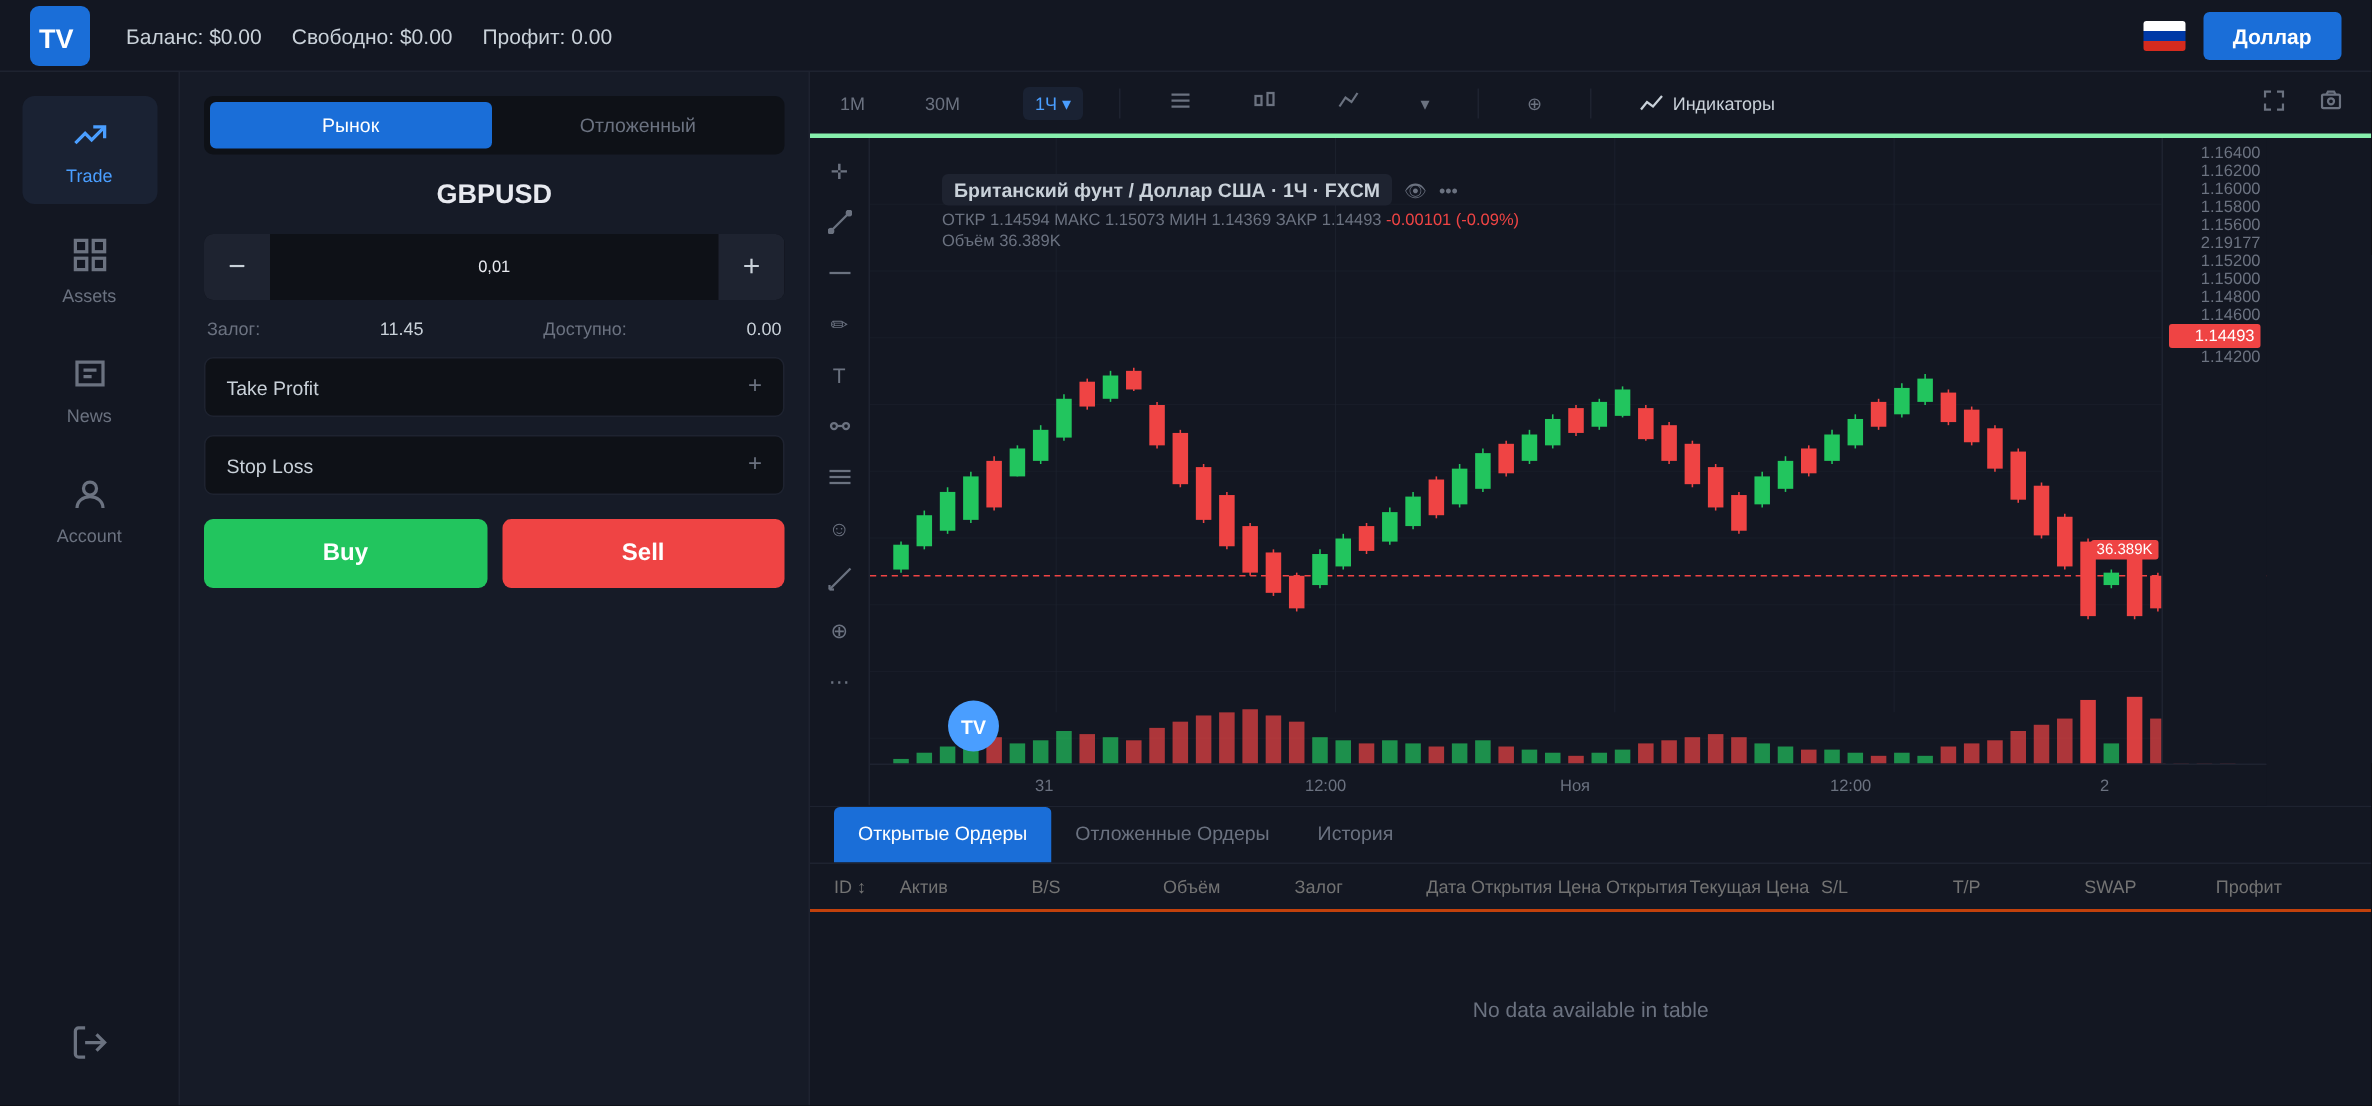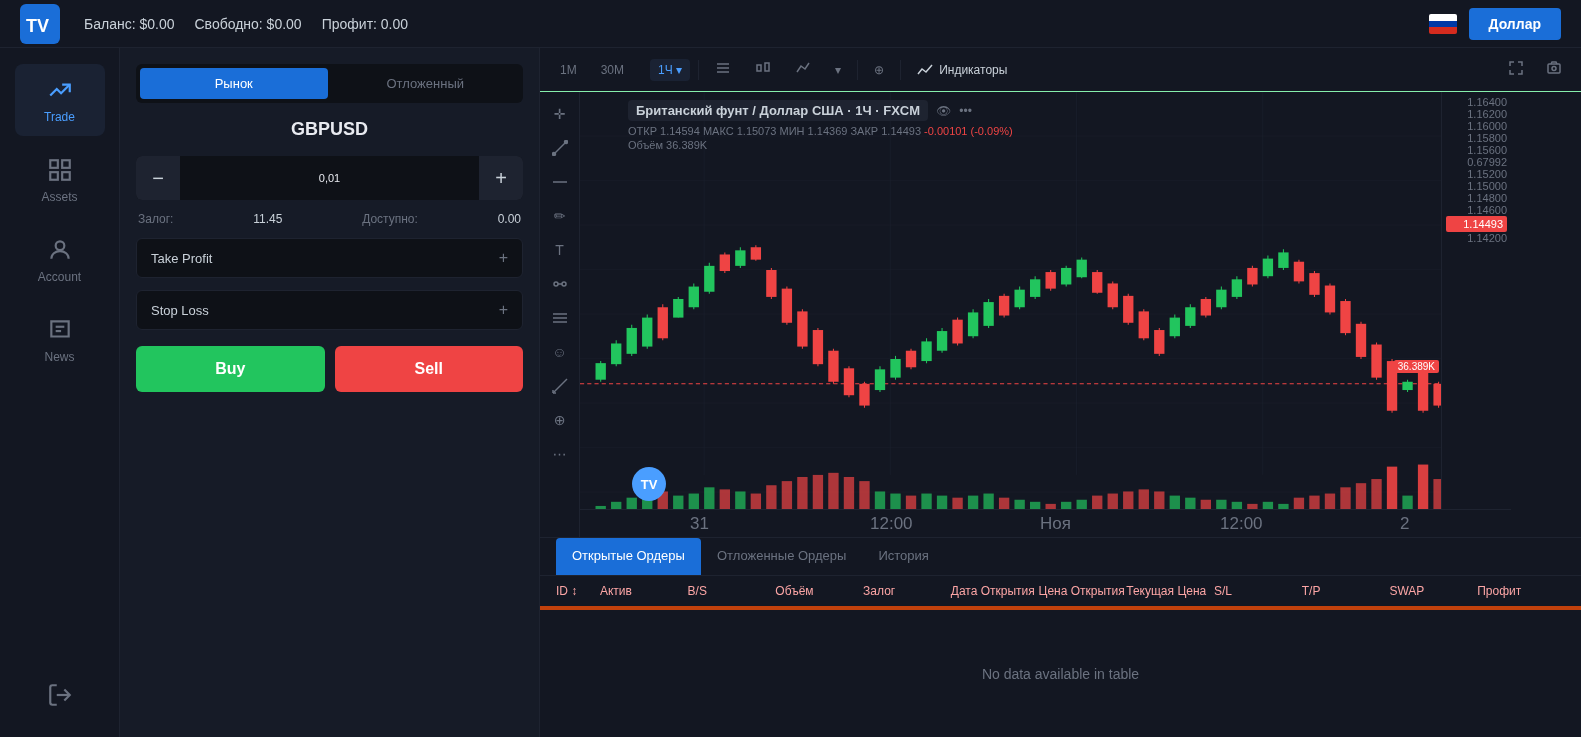--- a/index.html
+++ b/index.html
@@ -239,22 +239,22 @@
       font-size: 16px;
       font-weight: 700;
       cursor: pointer;
     }
     .chart-toolbar {
       height: 44px;
       background: #131722;
       display: flex;
       align-items: center;
       padding: 0 12px;
-      gap: 8px;
-      border-bottom: 1px solid #86efac;
+      gap: 24px;
+      border-bottom: 3px solid #86efac;
       flex-shrink: 0;
     }
     .chart-timeframe {
       font-size: 12px;
       color: #6b7280;
       padding: 4px 8px;
       cursor: pointer;
       border-radius: 4px;
     }
     .chart-timeframe.active {
@@ -308,21 +308,21 @@
       background: #131722;
       border-top: 1px solid #1e2330;
       display: flex;
       align-items: center;
       padding: 0 0 0 12px;
       gap: 0;
       flex-shrink: 0;
       position: relative;
     }
     .time-label {
-      font-size: 17px;
+      font-size: 11px;
       color: #6b7280;
       position: absolute;
     }
 
     
     .chart-left-toolbar {
       position: absolute;
       left: 0;
       top: 0;
       bottom: 0;
@@ -372,22 +372,22 @@
     }
     .bottom-tab.active {
       color: #fff;
       background: #1a6ed8;
       border-radius: 4px 4px 0 0;
     }
     .bottom-table-header {
       display: flex;
       padding: 8px 16px;
       font-size: 12px;
-      color: #fca5a5;
-      border-bottom: 4px solid #c2410c;
+      color: #737373;
+      border-bottom: 2px solid #c2410c;
       gap: 0;
     }
     .bottom-table-header .col {
       flex: 1;
       text-align: left;
     }
     .bottom-table-header .col.id {
       flex: 0.5;
     }
     .no-data {
@@ -395,21 +395,21 @@
       display: flex;
       align-items: center;
       justify-content: center;
       font-size: 14px;
       color: #6b7280;
     }
 
     
     .chart-info-box {
       position: absolute;
-      top: 8px;
+      top: 24px;
       left: 48px;
       background: transparent;
       z-index: 10;
     }
     .chart-symbol-title {
       display: flex;
       align-items: center;
       gap: 8px;
       margin-bottom: 4px;
     }
@@ -505,35 +505,35 @@
             <rect x="14" y="3" width="7" height="7"></rect>
           <rect x="3" y="14" width="7" height="7"></rect>
             <rect x="14" y="14" width="7" height="7"></rect>
         </svg>
       </div>
       <span class="sidebar-label">Assets</span>
     </div>
     <div class="sidebar-item">
       <div class="sidebar-icon">
         <svg width="26" height="26" viewBox="0 0 24 24" fill="none" stroke="#6b7280" stroke-width="2">
-          <circle cx="12" cy="8" r="4"></circle>
-            <path d="M4 20c0-4 3.6-7 8-7s8 3 8 7"></path>
-        </svg>
-      </div>
-      <span class="sidebar-label">Account</span>
-    </div>
-    <div class="sidebar-item">
-      <div class="sidebar-icon">
-        <svg width="26" height="26" viewBox="0 0 24 24" fill="none" stroke="#6b7280" stroke-width="2">
           <path d="M4 4h16v14H4z"></path>
             <line x1="8" y1="9" x2="16" y2="9"></line>
           <line x1="8" y1="13" x2="13" y2="13"></line>
         </svg>
       </div>
       <span class="sidebar-label">News</span>
+    </div>
+    <div class="sidebar-item">
+      <div class="sidebar-icon">
+        <svg width="26" height="26" viewBox="0 0 24 24" fill="none" stroke="#6b7280" stroke-width="2">
+          <circle cx="12" cy="8" r="4"></circle>
+            <path d="M4 20c0-4 3.6-7 8-7s8 3 8 7"></path>
+        </svg>
+      </div>
+      <span class="sidebar-label">Account</span>
     </div>
     <div class="sidebar-item sidebar-logout" style="margin-top:auto;">
       <div class="sidebar-icon">
         <svg width="26" height="26" viewBox="0 0 24 24" fill="none" stroke="#6b7280" stroke-width="2">
           <path d="M9 21H5a2 2 0 01-2-2V5a2 2 0 012-2h4"></path>
           <polyline points="16 17 21 12 16 7"></polyline>
             <line x1="21" y1="12" x2="9" y2="12"></line>
         </svg>
       </div>
     </div>
@@ -950,21 +950,21 @@
         </div>
 
         <div class="chart-settings-icon">⚙</div>
 
         <div style="position:absolute;right:0;top:0;width:70px;height:calc(100% - 28px);background:#131722;border-left:1px solid #1e2330;display:flex;flex-direction:column;padding:4px 4px;">
           <span class="price-label">1.16400</span>
           <span class="price-label">1.16200</span>
           <span class="price-label">1.16000</span>
           <span class="price-label">1.15800</span>
           <span class="price-label">1.15600</span>
-          <span class="price-label">0.67992</span>
+          <span class="price-label">2.19177</span>
           <span class="price-label">1.15200</span>
           <span class="price-label">1.15000</span>
           <span class="price-label">1.14800</span>
           <span class="price-label">1.14600</span>
           <span class="price-label current">1.14493</span>
           <span class="price-label">1.14200</span>
         </div>
 
         <div style="position:absolute;right:72px;top:calc(62% - 8px);background:#ef4444;color:#fff;font-size:10px;padding:1px 4px;border-radius:2px;">36.389K</div>
 

